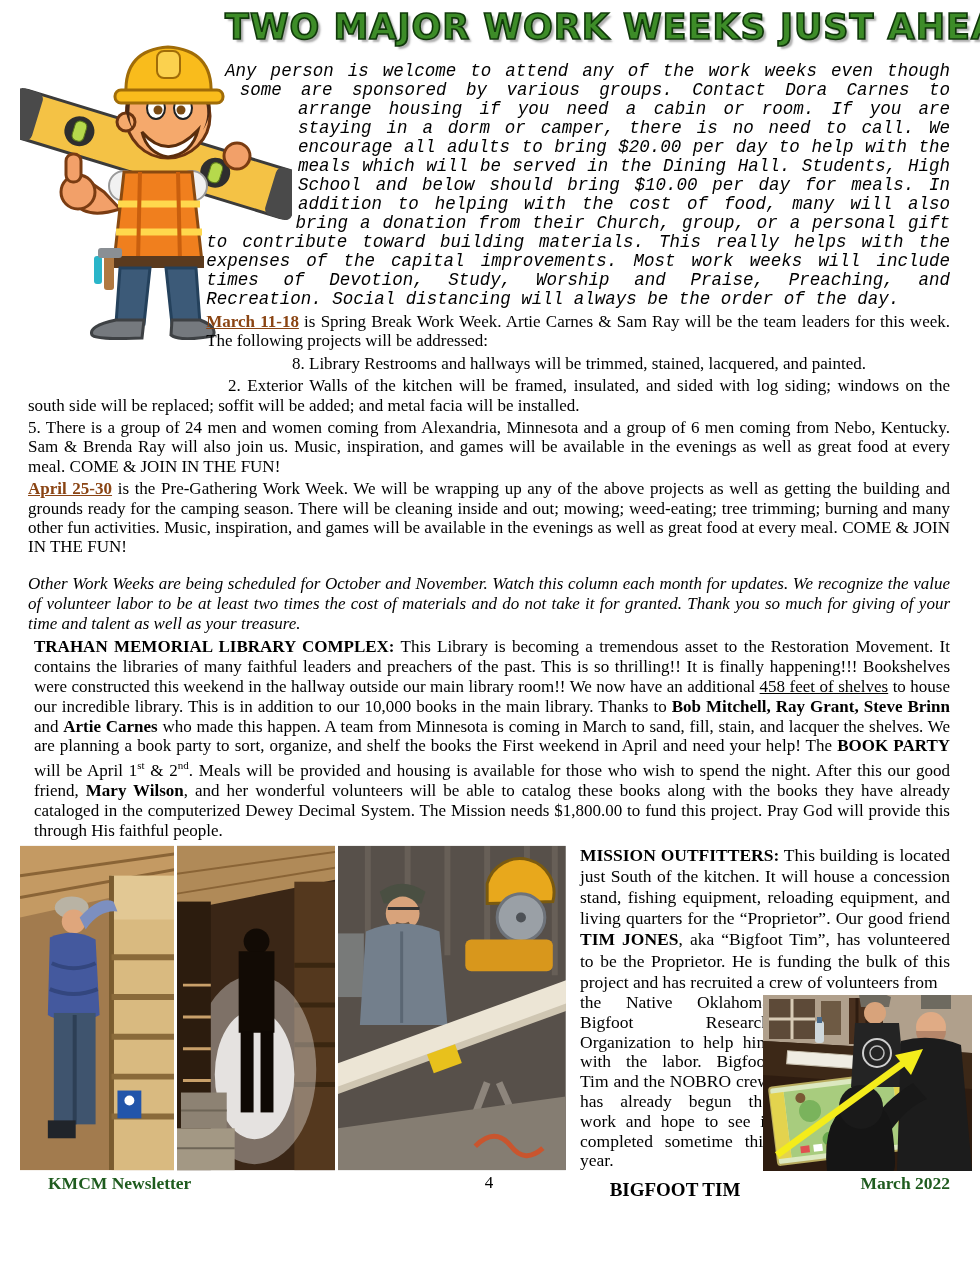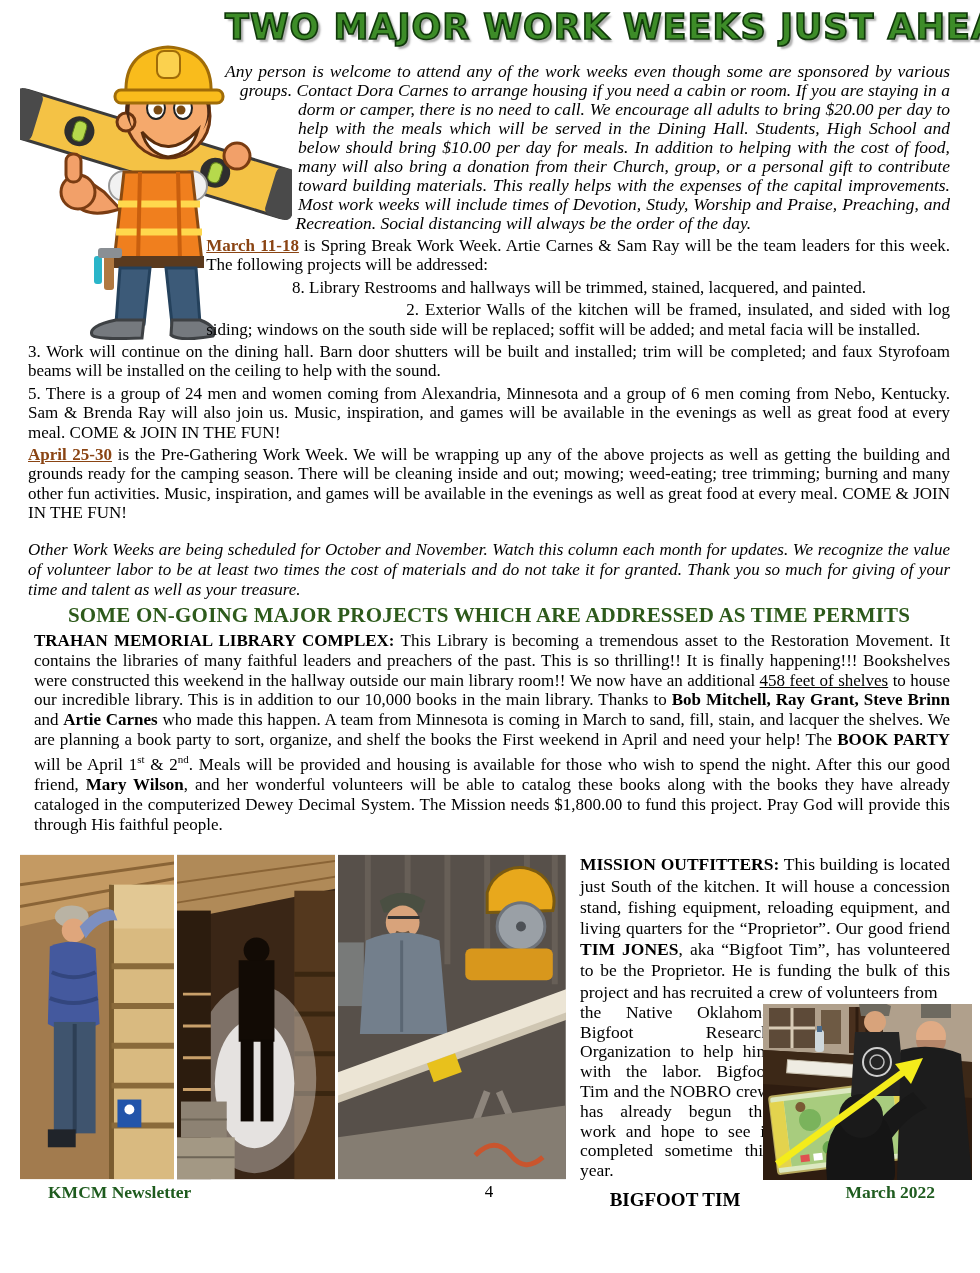--- a/index.html
+++ b/index.html
@@ -13,51 +13,51 @@
       shape-outside: polygon(0 0, 73% 0, 73% 27%, 100% 34%, 100% 62%, 66% 67%, 66% 100%, 0 100%); }
   .worker-float svg { width:100%; height:100%; display:block; }
 
   .title1, .title2 { font-family:"DejaVu Sans", sans-serif; font-weight:bold; text-align:center;
       color:#3d8c28; -webkit-text-stroke:1.7px #10380a; letter-spacing:1px;
       text-shadow:3px 3px 2px rgba(110,110,110,.55); white-space:nowrap; }
   .title1 { font-size:35px; line-height:46px; }
   .title2 { font-size:41px; line-height:50px; }
   .title2 .dash { margin:0 30px; }
 
-  .intro { font-style:italic; text-align:justify; line-height:19px; font-size:17.5px; margin-top:12px; }
+  .intro { font-style:italic; text-align:justify; line-height:19px; font-size:17.5px; margin-top:12px;font-family:Liberation Mono, monospace; }
   .para  { text-align:justify; line-height:19.4px; margin-top:3px; }
   .item1 { margin-left:264px; }
   .item2 { text-indent:200px; }
   .date-link { color:#8a4413; font-weight:bold; text-decoration:underline; }
   .other-note { font-style:italic; text-align:justify; line-height:20px; margin-top:17px; }
 
   .section-heading { text-align:center; color:#2d5a1b; font-size:21px; font-weight:bold;
       margin-top:2px; line-height:26px; letter-spacing:.2px; }
 
   .library { text-align:justify; line-height:19.9px; margin-top:3px;margin-left:6px; }
   .u { text-decoration:underline; }
   sup { font-size:11px; }
 
   
-  .bottom { margin-top:20px; }
+  .bottom { margin-top:4px; }
   .photos-left { float:left; width:546px; height:326px; display:flex; gap:3px; margin-left:-8px; }
   .photo { height:100%; }
   .photo svg, .photo-d svg { width:100%; height:100%; display:block; }
   .pa { width:155px; } .pb { width:159px; } .pc { width:229px; }
 
   .mission-col { margin-left:552px; position:relative; height:326px; font-size:17.5px; }
   .mission-p1 { text-align:justify; line-height:21.2px; }
   .photo-d { position:absolute; top:150px; right:-22px; width:209px; height:176px; }
   .mission-p2 { width:190px; text-align:justify; line-height:19.8px; }
   .caption { width:190px; text-align:center; font-weight:bold; font-size:19px; margin-top:8px; }
 
   footer { clear:both; position:relative; margin-top:2px; height:26px; }
   .f-left  { position:absolute; left:20px;  color:#1f5c1f; font-weight:bold; font-size:17.5px; }
   .f-page  { position:absolute; left:50%; transform:translateX(-50%); font-size:17px; }
-  .f-right { position:absolute; right:15px;  color:#1f5c1f; font-weight:bold; font-size:17.5px; }
+  .f-right { position:absolute; right:0;  color:#1f5c1f; font-weight:bold; font-size:17.5px; }
 </style>
 </head>
 <body>
 
 <div class="page">
 
   <section class="masthead">
     <div class="worker-float">
       <svg viewBox="0 0 272 336" aria-hidden="true">
 
@@ -114,29 +114,27 @@
     </div>
 
     <h1 class="title1">TWO MAJOR WORK WEEKS JUST AHEAD</h1>
 
     <p class="intro">Any person is welcome to attend any of the work weeks even though some are sponsored by various groups. Contact Dora Carnes to arrange housing if you need a cabin or room. If you are staying in a dorm or camper, there is no need to call. We encourage all adults to bring $20.00 per day to help with the meals which will be served in the Dining Hall. Students, High School and below should bring $10.00 per day for meals. In addition to helping with the cost of food, many will also bring a donation from their Church, group, or a personal gift to contribute toward building materials. This really helps with the expenses of the capital improvements. Most work weeks will include times of Devotion, Study, Worship and Praise, Preaching, and Recreation. Social distancing will always be the order of the day.</p>
 
     <p class="para"><span class="date-link">March 11-18</span><span> is Spring Break Work Week. Artie Carnes &amp; Sam Ray will be the team leaders for this week. The following projects will be addressed:</span></p>
 
     <p class="para item1">8. Library Restrooms and hallways will be trimmed, stained, lacquered, and painted.</p>
     <p class="para item2">2. Exterior Walls of the kitchen will be framed, insulated, and sided with log siding; windows on the south side will be replaced; soffit will be added; and metal facia will be installed.</p>
-    <p class="para">3. Work will continue on the dining hall. Barn door shutters will be built and installed; trim will be completed; and faux Styrofoam beams will be installed on the ceiling to help with the sound.</p>
     <p class="para">5. There is a group of 24 men and women coming from Alexandria, Minnesota and a group of 6 men coming from Nebo, Kentucky. Sam &amp; Brenda Ray will also join us. Music, inspiration, and games will be available in the evenings as well as great food at every meal. COME &amp; JOIN IN THE FUN!</p>
 
     <p class="para"><span class="date-link">April 25-30</span><span> is the Pre-Gathering Work Week. We will be wrapping up any of the above projects as well as getting the building and grounds ready for the camping season. There will be cleaning inside and out; mowing; weed-eating; tree trimming; burning and many other fun activities. Music, inspiration, and games will be available in the evenings as well as great food at every meal. COME &amp; JOIN IN THE FUN!</span></p>
 
     <p class="other-note">Other Work Weeks are being scheduled for October and November. Watch this column each month for updates. We recognize the value of volunteer labor to be at least two times the cost of materials and do not take it for granted. Thank you so much for giving of your time and talent as well as your treasure.</p>
   </section>
 
-  <h3 class="section-heading">SOME ON-GOING MAJOR PROJECTS WHICH ARE ADDRESSED AS TIME PERMITS</h3>
 
   <p class="library"><b>TRAHAN MEMORIAL LIBRARY COMPLEX:</b><span> This Library is becoming a tremendous asset to the Restoration Movement. It contains the libraries of many faithful leaders and preachers of the past. This is so thrilling!! It is finally happening!!! Bookshelves were constructed this weekend in the hallway outside our main library room!! We now have an additional </span><span class="u">458 feet of shelves</span><span> to house our incredible library. This is in addition to our 10,000 books in the main library. Thanks to </span><b>Bob Mitchell, Ray Grant, Steve Brinn</b><span> and </span><b>Artie Carnes</b><span> who made this happen. A team from Minnesota is coming in March to sand, fill, stain, and lacquer the shelves. We are planning a book party to sort, organize, and shelf the books the First weekend in April and need your help! The </span><b>BOOK PARTY</b><span> will be April 1</span><sup>st</sup><span> &amp; 2</span><sup>nd</sup><span>. Meals will be provided and housing is available for those who wish to spend the night. After this our good friend, </span><b>Mary Wilson</b><span>, and her wonderful volunteers will be able to catalog these books along with the books they have already cataloged in the computerized Dewey Decimal System. The Mission needs $1,800.00 to fund this project. Pray God will provide this through His faithful people.</span></p>
 
   <section class="bottom">
     <div class="photos-left">
       <div class="photo pa">
         <svg viewBox="0 0 155 326" aria-hidden="true">
           <rect width="155" height="326" fill="#a27b4e"></rect>
           <path d="M0 0 L155 0 L155 38 L0 72 Z" fill="#c49a63"></path>
           <path d="M0 30 L155 8 M0 52 L155 24" stroke="#8a6436" stroke-width="3"></path>

